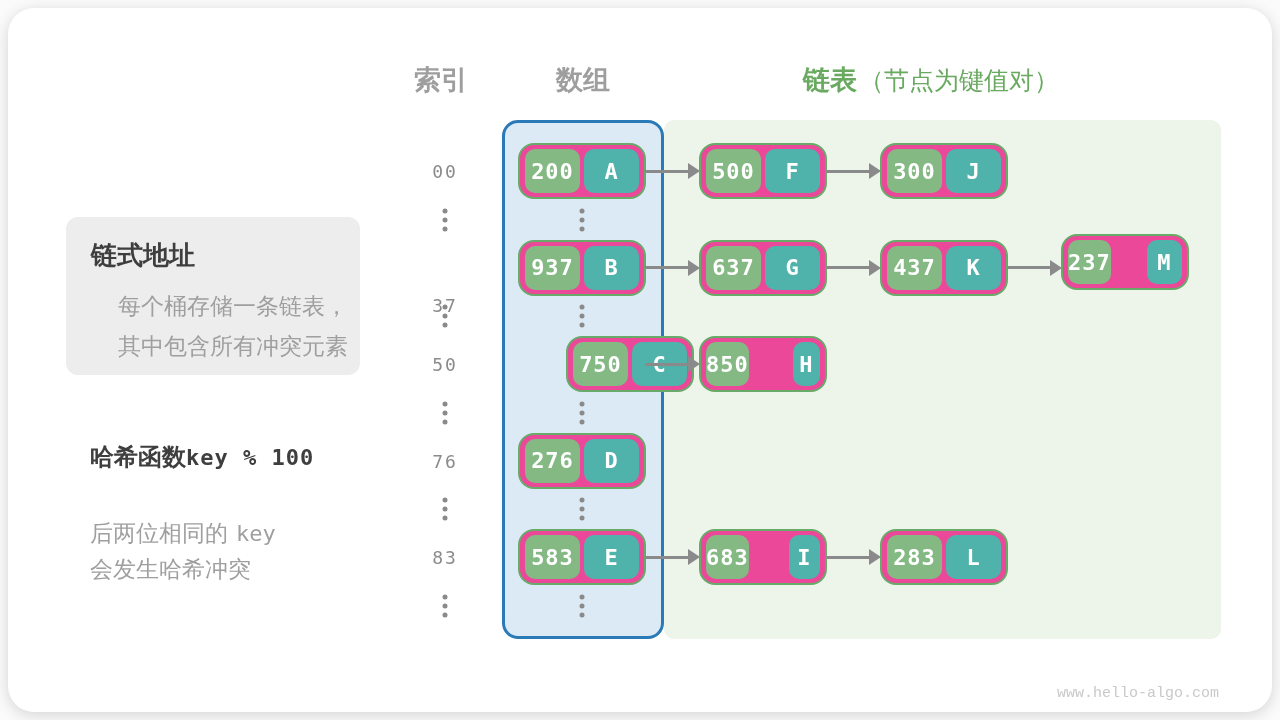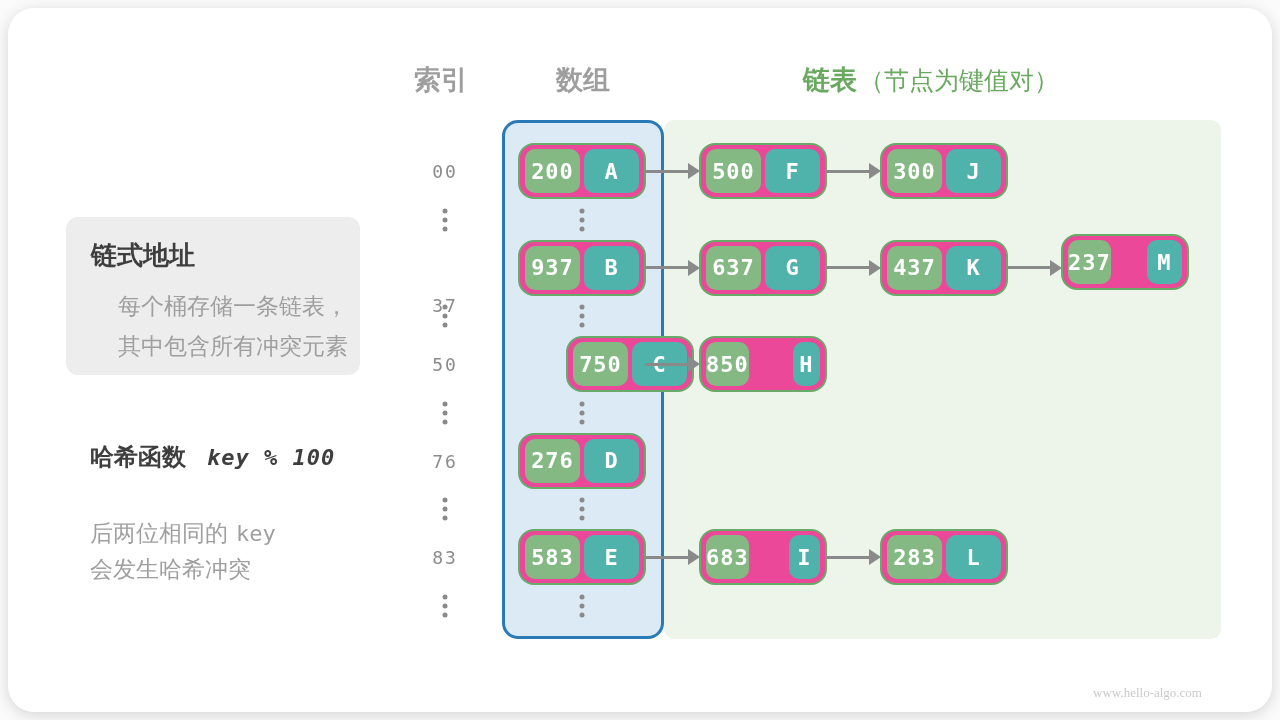--- a/index.html
+++ b/index.html
@@ -46,26 +46,26 @@
   .dots{position:absolute;transform:translate(-50%,-50%);display:flex;flex-direction:column;gap:4px;align-items:center;}
   .dots i{width:5px;height:5px;border-radius:50%;background:var(--arrow);}
 
   
   .callout{position:absolute;left:58px;top:209px;width:294px;height:158px;box-sizing:border-box;
            background:var(--callout);border-radius:12px;padding:21px 25px;}
   .callout-title{font-size:26px;font-weight:bold;color:var(--dark);margin-bottom:13px;}
   .callout-line{font-size:23px;color:var(--gray);line-height:40px;white-space:nowrap;margin-left:27px;}
 
   .hash-title{position:absolute;left:82px;top:433px;font-size:24px;font-weight:bold;color:var(--dark);white-space:nowrap;}
-  .hash-title code{font-family:"DejaVu Sans Mono",monospace;font-size:22px;margin-left:21px;letter-spacing:1px;font-style:italic;}
+  .hash-title code{font-family:"DejaVu Sans Mono",monospace;font-size:22px;margin-left:0;letter-spacing:1px;}
   .hash-note{position:absolute;left:82px;font-size:23px;color:var(--gray);white-space:nowrap;margin-top:32px;}
   .hash-note code{font-family:"DejaVu Sans Mono",monospace;font-size:22px;margin-left:8px;}
 
-  .watermark{position:absolute;right:70px;top:677px;font-family:Liberation Serif, serif;
-             font-size:13px;color:var(--wm);}
+  .watermark{position:absolute;right:53px;top:677px;font-family:Liberation Mono, monospace;
+             font-size:15px;color:var(--wm);}
 </style>
 </head>
 <body>
 
 <div class="canvas">
   <div class="card">
 
     <div class="hdr hdr-c" style="left:433px">索引</div>
     <div class="hdr hdr-c" style="left:575px">数组</div>
     <div class="hdr hdr-list" style="left:795px">

